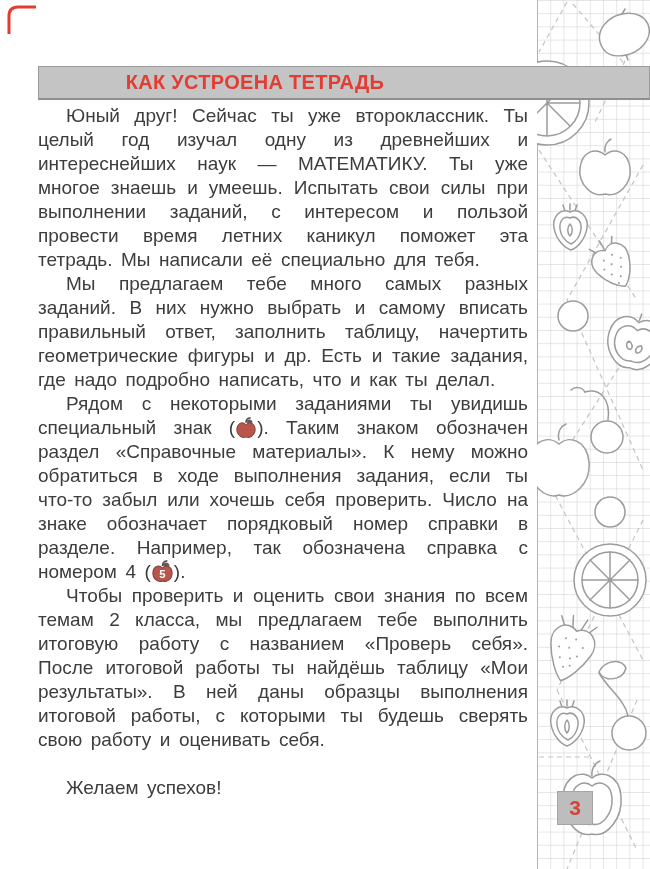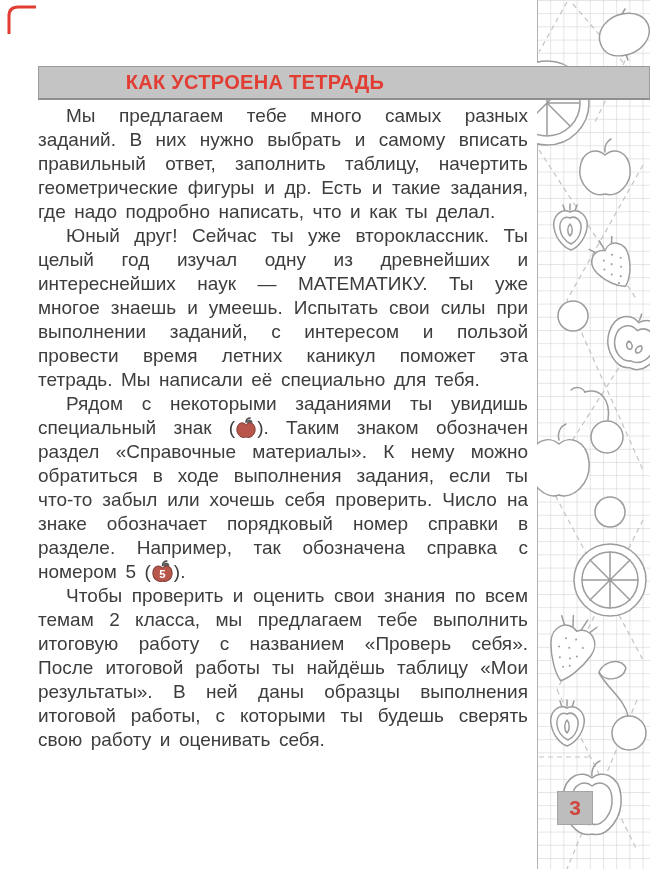--- a/index.html
+++ b/index.html
@@ -185,32 +185,33 @@
         <path d="M55,786 C48,780 36,783 35,798 C34,814 45,827 55,824 C65,827 76,814 75,798 C74,783 62,780 55,786 Z"></path>
       </g>
     </g>
   </svg>
 
   <header class="title-bar">
     <h1>КАК УСТРОЕНА ТЕТРАДЬ</h1>
   </header>
 
   <main class="content">
+    <p><span>Юный друг! Сейчас ты уже второклассник. Ты целый год изучал одну из древнейших и интереснейших наук — МАТЕМАТИКУ. Ты уже многое знаешь и умеешь. Испытать свои силы при выполнении заданий, с интересом и пользой провести время летних каникул поможет эта тетрадь. Мы написали её специально для тебя.</span></p>
     <p><span>Мы предлагаем тебе много самых разных заданий. В них нужно выбрать и самому вписать правильный ответ, заполнить таблицу, начертить геометрические фигуры и др. Есть и такие задания, где надо подробно написать, что и как ты делал.</span></p>
-    <p><span>Юный друг! Сейчас ты уже второклассник. Ты целый год изучал одну из древнейших и интереснейших наук — МАТЕМАТИКУ. Ты уже многое знаешь и умеешь. Испытать свои силы при выполнении заданий, с интересом и пользой провести время летних каникул поможет эта тетрадь. Мы написали её специально для тебя.</span></p>
     <p><span>Рядом с некоторыми заданиями ты увидишь специальный знак (</span><svg class="inline-apple" width="20" height="22" viewBox="0 0 24 26">
           <path d="M12,6 C12,3 14,1 17,1" fill="none" stroke="#4a4a4a" stroke-width="1.8" stroke-linecap="round"></path>
           <path d="M12,5 C15,1.5 19,2.5 20,6 C17,8.5 13,8 12,5 Z" fill="#5e5e5e" stroke="none"></path>
           <path d="M12,9 C7,4 1,8 1,15 C1,21.5 7,26 12,23.8 C17,26 23,21.5 23,15 C23,8 17,4 12,9 Z" fill="#b8564c" stroke="#82403a" stroke-width="1.2"></path>
-        </svg><span>). Таким знаком обозначен раздел «Справочные материалы». К нему можно обратиться в ходе выполнения задания, если ты что-то забыл или хочешь себя проверить. Число на знаке обозначает порядковый номер справки в разделе. Например, так обозначена справка с номером 5 (</span><svg class="inline-apple" width="21" height="23" viewBox="0 0 24 26">
+        </svg><span>). Таким знаком обозначен раздел «Справочные материалы». К нему можно обратиться в ходе выполнения задания, если ты что-то забыл или хочешь себя проверить. Число на знаке обозначает порядковый номер справки в разделе. Например, так обозначена справка с номером 4 (</span><svg class="inline-apple" width="21" height="23" viewBox="0 0 24 26">
           <path d="M12,6 C12,3 14,1 17,1" fill="none" stroke="#4a4a4a" stroke-width="1.8" stroke-linecap="round"></path>
           <path d="M12,5 C15,1.5 19,2.5 20,6 C17,8.5 13,8 12,5 Z" fill="#5e5e5e" stroke="none"></path>
           <path d="M12,9 C7,4 1,8 1,15 C1,21.5 7,26 12,23.8 C17,26 23,21.5 23,15 C23,8 17,4 12,9 Z" fill="#b8564c" stroke="#82403a" stroke-width="1.2"></path>
           <text x="12" y="20" text-anchor="middle" font-size="13" font-weight="bold" fill="#ffffff" font-family="Liberation Sans, DejaVu Sans, sans-serif">5</text>
         </svg><span>).</span></p>
     <p><span>Чтобы проверить и оценить свои знания по всем темам 2 класса, мы предлагаем тебе выполнить итоговую работу с названием «Проверь себя». После итоговой работы ты найдёшь таблицу «Мои результаты». В ней даны образцы выполнения итоговой работы, с которыми ты будешь сверять свою работу и оценивать себя.</span></p>
+    <p class="closing"><span>Желаем успехов!</span></p>
   </main>
 
   <div class="page-num-box">
     <span>3</span>
   </div>
 
 </div>
 
 </body></html>

